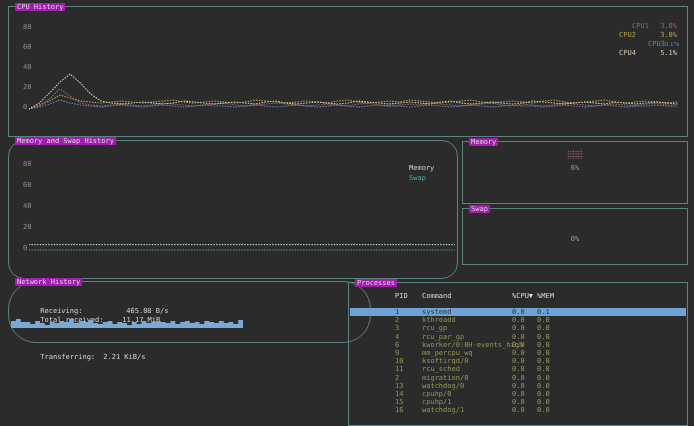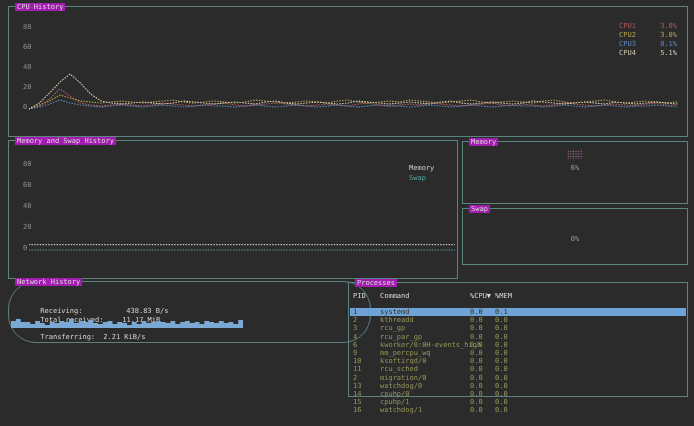--- a/index.html
+++ b/index.html
@@ -19,21 +19,21 @@
   .net-line{position:absolute;left:6px;white-space:pre;color:#d6d6d6;line-height:8px;}
   .net-label{display:inline-block;}
   .w1{min-width:86px;} .w2{min-width:82px;} .w3{min-width:63px;}
   .proc-header,.proc-row{display:grid;grid-template-columns:27px 90px 25px 24px;
        padding-left:3px;line-height:8.2px;height:8.2px;white-space:nowrap;}
   .proc-header{position:absolute;top:9px;left:1px;right:1px;color:#dcdcdc;}
   .proc-body{position:absolute;top:25px;left:1px;right:1px;}
   .proc-row{color:#96965a;}
   .proc-row .num,.proc-header .num{}
   .proc-row.selected{background:#6fa3d8;color:#33331f;}
-  .cell{overflow:visible;}
+  .cell{overflow:visible;margin-left:42px;}
 </style>
 </head>
 <body>
 
 <div class="screen">
 
   <div class="panel" style="left:8px;top:6px;width:680px;height:131px;">
     <span class="panel-title">CPU History</span>
     <div>
         <div class="tick" style="top: 16px;">80</div>
@@ -43,39 +43,39 @@
         <div class="tick" style="top: 96px;">0</div>
       </div>
     <svg class="chart-svg" style="left:20px;top:12px;" width="650" height="100" viewBox="0 0 650 100">
         <polyline points="0.0,90 10.3,87 20.6,80 30.9,70 41.1,77 51.4,84 61.7,86 72.0,87 82.3,86 92.6,85 102.9,86 113.1,87 123.4,86 133.7,84 144.0,85 154.3,86 164.6,87 174.9,86 185.1,85 195.4,84 205.7,86 216.0,87 226.3,86 236.6,85 246.9,84 257.1,85 267.4,86 277.7,87 288.0,86 298.3,85 308.6,86 318.9,87 329.1,85 339.4,84 349.7,86 360.0,87 370.3,86 380.6,85 390.9,86 401.1,84 411.4,85 421.7,86 432.0,87 442.3,86 452.6,85 462.9,84 473.1,86 483.4,87 493.7,85 504.0,86 514.3,87 524.6,86 534.9,84 545.1,85 555.4,86 565.7,87 576.0,86 586.3,85 596.6,86 606.9,87 617.1,85 627.4,84 637.7,86 648.0,86" fill="none" stroke="#b05c5c" stroke-width="1.1" stroke-dasharray="0.7 2.1" stroke-linecap="round"></polyline>
         <polyline points="0.0,90 10.3,86 20.6,82 30.9,76 41.1,79 51.4,82 61.7,83 72.0,84 82.3,83 92.6,82 102.9,83 113.1,84 123.4,83 133.7,82 144.0,81 154.3,83 164.6,84 174.9,83 185.1,82 195.4,83 205.7,84 216.0,83 226.3,81 236.6,82 246.9,83 257.1,84 267.4,83 277.7,82 288.0,83 298.3,84 308.6,82 318.9,81 329.1,83 339.4,84 349.7,83 360.0,82 370.3,83 380.6,81 390.9,82 401.1,83 411.4,84 421.7,83 432.0,82 442.3,81 452.6,83 462.9,84 473.1,83 483.4,82 493.7,83 504.0,84 514.3,82 524.6,81 534.9,83 545.1,84 555.4,83 565.7,82 576.0,81 586.3,83 596.6,84 606.9,83 617.1,82 627.4,83 637.7,84 648.0,83" fill="none" stroke="#b3a24f" stroke-width="1.1" stroke-dasharray="0.7 2.1" stroke-linecap="round"></polyline>
         <polyline points="0.0,90 10.3,88 20.6,85 30.9,81 41.1,84 51.4,86 61.7,87 72.0,88 82.3,87 92.6,86 102.9,87 113.1,88 123.4,87 133.7,86 144.0,87 154.3,88 164.6,87 174.9,86 185.1,87 195.4,87 205.7,88 216.0,87 226.3,86 236.6,87 246.9,88 257.1,87 267.4,86 277.7,87 288.0,88 298.3,87 308.6,86 318.9,87 329.1,88 339.4,87 349.7,86 360.0,87 370.3,87 380.6,88 390.9,87 401.1,86 411.4,87 421.7,88 432.0,87 442.3,86 452.6,87 462.9,88 473.1,87 483.4,86 493.7,87 504.0,87 514.3,88 524.6,87 534.9,86 545.1,87 555.4,88 565.7,87 576.0,86 586.3,87 596.6,88 606.9,87 617.1,87 627.4,86 637.7,87 648.0,88" fill="none" stroke="#6188c2" stroke-width="1.1" stroke-dasharray="0.7 2.1" stroke-linecap="round"></polyline>
         <polyline points="0.0,90 10.3,84 20.6,74 30.9,63 41.1,55 51.4,64 61.7,75 72.0,82 82.3,84 92.6,85 102.9,84 113.1,83 123.4,84 133.7,85 144.0,84 154.3,82 164.6,83 174.9,84 185.1,85 195.4,84 205.7,83 216.0,84 226.3,85 236.6,83 246.9,82 257.1,84 267.4,85 277.7,84 288.0,83 298.3,84 308.6,85 318.9,84 329.1,82 339.4,83 349.7,84 360.0,85 370.3,84 380.6,83 390.9,84 401.1,85 411.4,83 421.7,82 432.0,84 442.3,85 452.6,84 462.9,83 473.1,84 483.4,85 493.7,84 504.0,82 514.3,83 524.6,84 534.9,85 545.1,84 555.4,83 565.7,84 576.0,85 586.3,83 596.6,84 606.9,85 617.1,84 627.4,83 637.7,84 648.0,85" fill="none" stroke="#d6cdb2" stroke-width="1.1" stroke-dasharray="0.7 2.1" stroke-linecap="round"></polyline>
       </svg>
     <div class="legend">
         <div class="legend-row">
-          <span style="color: rgb(176, 92, 92);">CPU1</span>
+          <span style="color: rgb(176, 92, 92); margin-left: 13px;">CPU1</span>
           <span style="color: rgb(176, 92, 92);">3.0%</span>
         </div>
         <div class="legend-row">
           <span style="color: rgb(179, 162, 79);">CPU2</span>
           <span style="color: rgb(179, 162, 79);">3.0%</span>
         </div>
         <div class="legend-row">
-          <span style="color: rgb(97, 136, 194);">CPU3</span>
-          <span style="color: rgb(97, 136, 194);">0.1%</span>
+          <span style="color: rgb(97, 136, 194); margin-left: 29px;">CPU3</span>
+          <span style="color: rgb(97, 136, 194); font-family: Liberation Serif, serif;">0.1%</span>
         </div>
         <div class="legend-row">
           <span style="color: rgb(214, 205, 178);">CPU4</span>
           <span style="color: rgb(214, 205, 178);">5.1%</span>
         </div>
       </div>
   </div>
 
-  <div class="panel" style="left:8px;top:140px;width:450px;height:139px;">
+  <div class="panel" style="left:8px;top:140px;width:450px;height:139px;border-radius:16px;">
     <span class="panel-title">Memory and Swap History</span>
     <div>
         <div class="tick" style="top: 19px;">80</div>
         <div class="tick" style="top: 40px;">60</div>
         <div class="tick" style="top: 61px;">40</div>
         <div class="tick" style="top: 82px;">20</div>
         <div class="tick" style="top: 103px;">0</div>
       </div>
     <svg class="chart-svg" style="left:20px;top:20px;" width="426" height="100" viewBox="0 0 426 100">
         <polyline points="0,83.6 426,83.6" fill="none" stroke="#bac9c0" stroke-width="1.1" stroke-dasharray="0.7 2.1" stroke-linecap="round"></polyline>
@@ -94,35 +94,35 @@
   </div>
 
   <div class="panel" style="left:462px;top:208px;width:226px;height:57px;">
     <span class="panel-title">Swap</span>
     <div class="gauge-value" style="top:26px;">0%</div>
   </div>
 
   <div class="panel" style="left:8px;top:281px;width:363px;height:62px;border-radius:28px;">
     <span class="panel-title">Network History</span>
     <div class="net-line" style="top:17px;">
-      <span class="net-label w1">Receiving:</span><span>438.83 B/s</span>
+      <span class="net-label w1">Receiving:</span><span>465.08 B/s</span>
     </div>
     <div class="net-line" style="top:26px;">
       <span class="net-label w2">Total received:</span><span>11.17 MiB</span>
     </div>
     <svg class="chart-svg" style="left:2px;top:33px;" width="232" height="13" viewBox="0 0 232 13">
         <path d="M0,13 L0.0,6 L4.8,6 L4.8,4 L9.7,4 L9.7,7 L14.5,7 L14.5,7 L19.3,7 L19.3,9 L24.2,9 L24.2,6 L29.0,6 L29.0,8 L33.8,8 L33.8,10 L38.7,10 L38.7,7 L43.5,7 L43.5,8 L48.3,8 L48.3,6 L53.2,6 L53.2,7 L58.0,7 L58.0,4 L62.8,4 L62.8,8 L67.7,8 L67.7,6 L72.5,6 L72.5,7 L77.3,7 L77.3,5 L82.2,5 L82.2,8 L87.0,8 L87.0,9 L91.8,9 L91.8,7 L96.7,7 L96.7,6 L101.5,6 L101.5,9 L106.3,9 L106.3,7 L111.2,7 L111.2,8 L116.0,8 L116.0,10 L120.8,10 L120.8,7 L125.7,7 L125.7,9 L130.5,9 L130.5,6 L135.3,6 L135.3,8 L140.2,8 L140.2,7 L145.0,7 L145.0,6 L149.8,6 L149.8,7 L154.7,7 L154.7,8 L159.5,8 L159.5,6 L164.3,6 L164.3,9 L169.2,9 L169.2,7 L174.0,7 L174.0,6 L178.8,6 L178.8,8 L183.7,8 L183.7,7 L188.5,7 L188.5,9 L193.3,9 L193.3,6 L198.2,6 L198.2,7 L203.0,7 L203.0,8 L207.8,8 L207.8,6 L212.7,6 L212.7,8 L217.5,8 L217.5,7 L222.3,7 L222.3,9 L227.2,9 L227.2,5 L232.0,5 L232,13 Z" fill="#7aa9d6"></path>
       </svg>
-    <div class="net-line" style="top:43px;">
+    <div class="net-line" style="top:63px;">
       <span class="net-label w3">Transferring:</span><span>2.21 KiB/s</span>
     </div>
   </div>
 
 
-  <div class="panel" style="left:348px;top:282px;width:340px;height:115px;">
+  <div class="panel" style="left:348px;top:282px;width:340px;height:144px;">
     <span class="panel-title">Processes</span>
     <div class="proc-header">
       <span class="cell">PID</span>
       <span class="cell">Command</span>
       <span class="cell num">%CPU▼</span>
       <span class="cell num">%MEM</span>
     </div>
     <div class="proc-body">
         <div class="proc-row selected">
           <span class="cell ">1</span>

